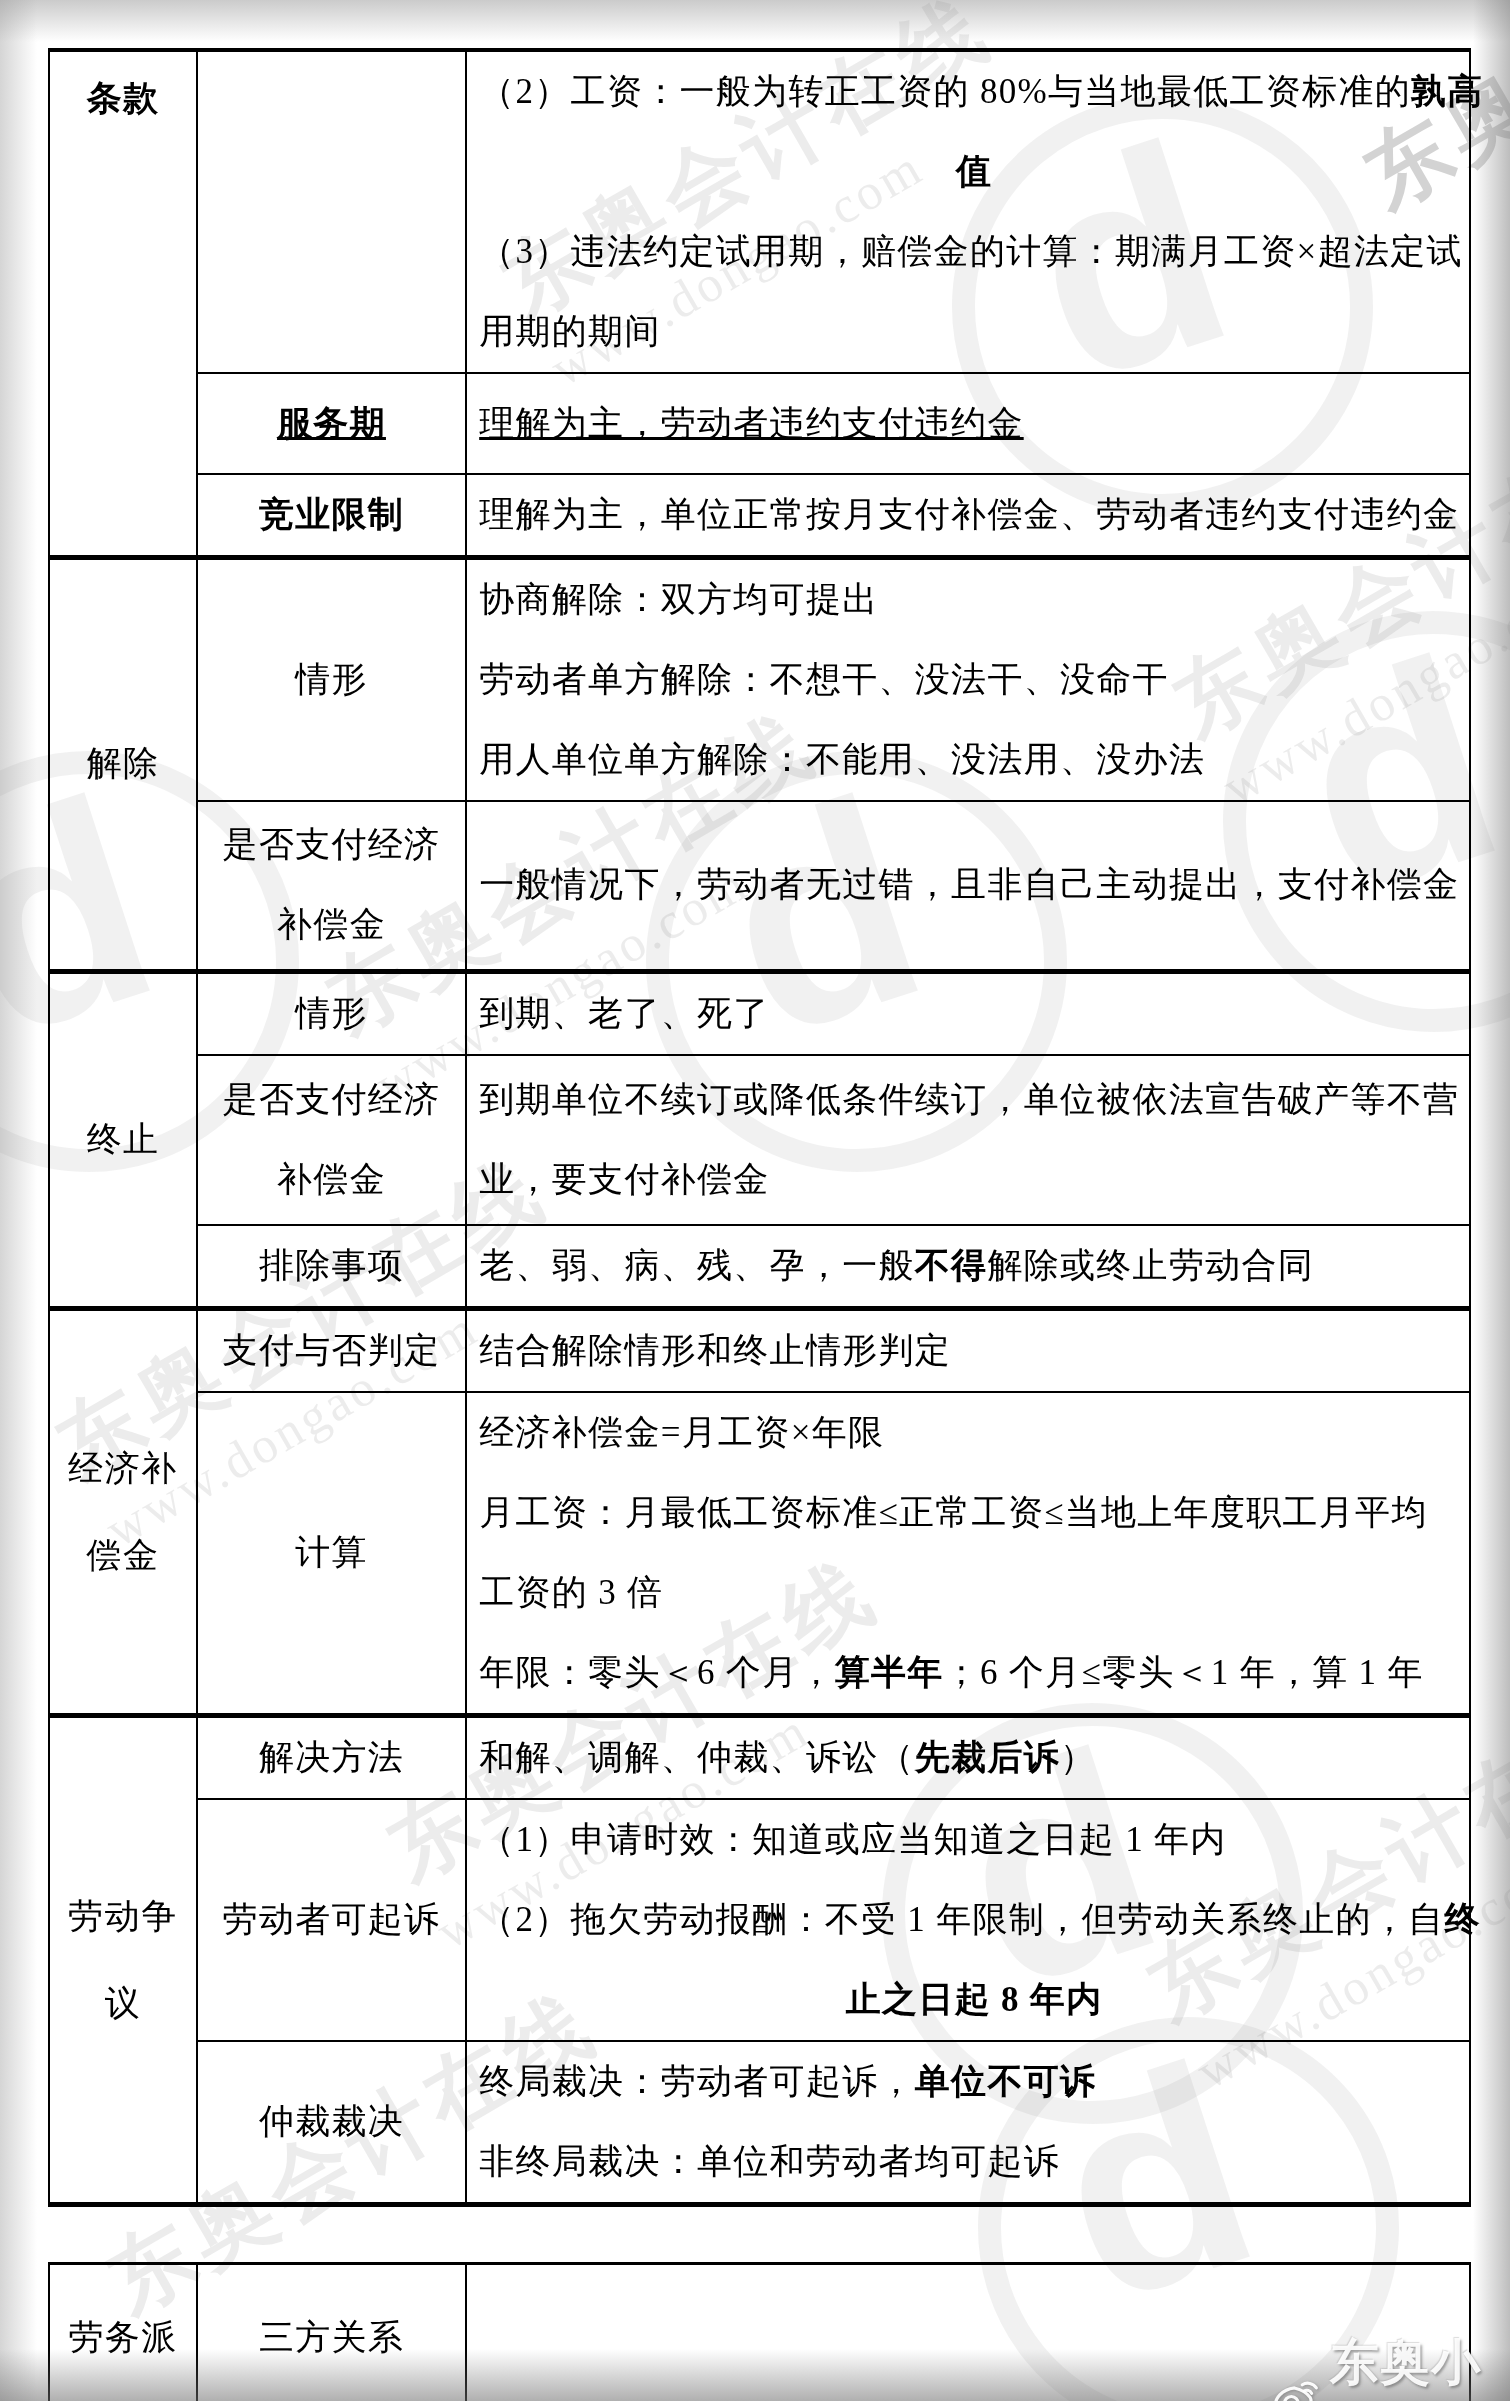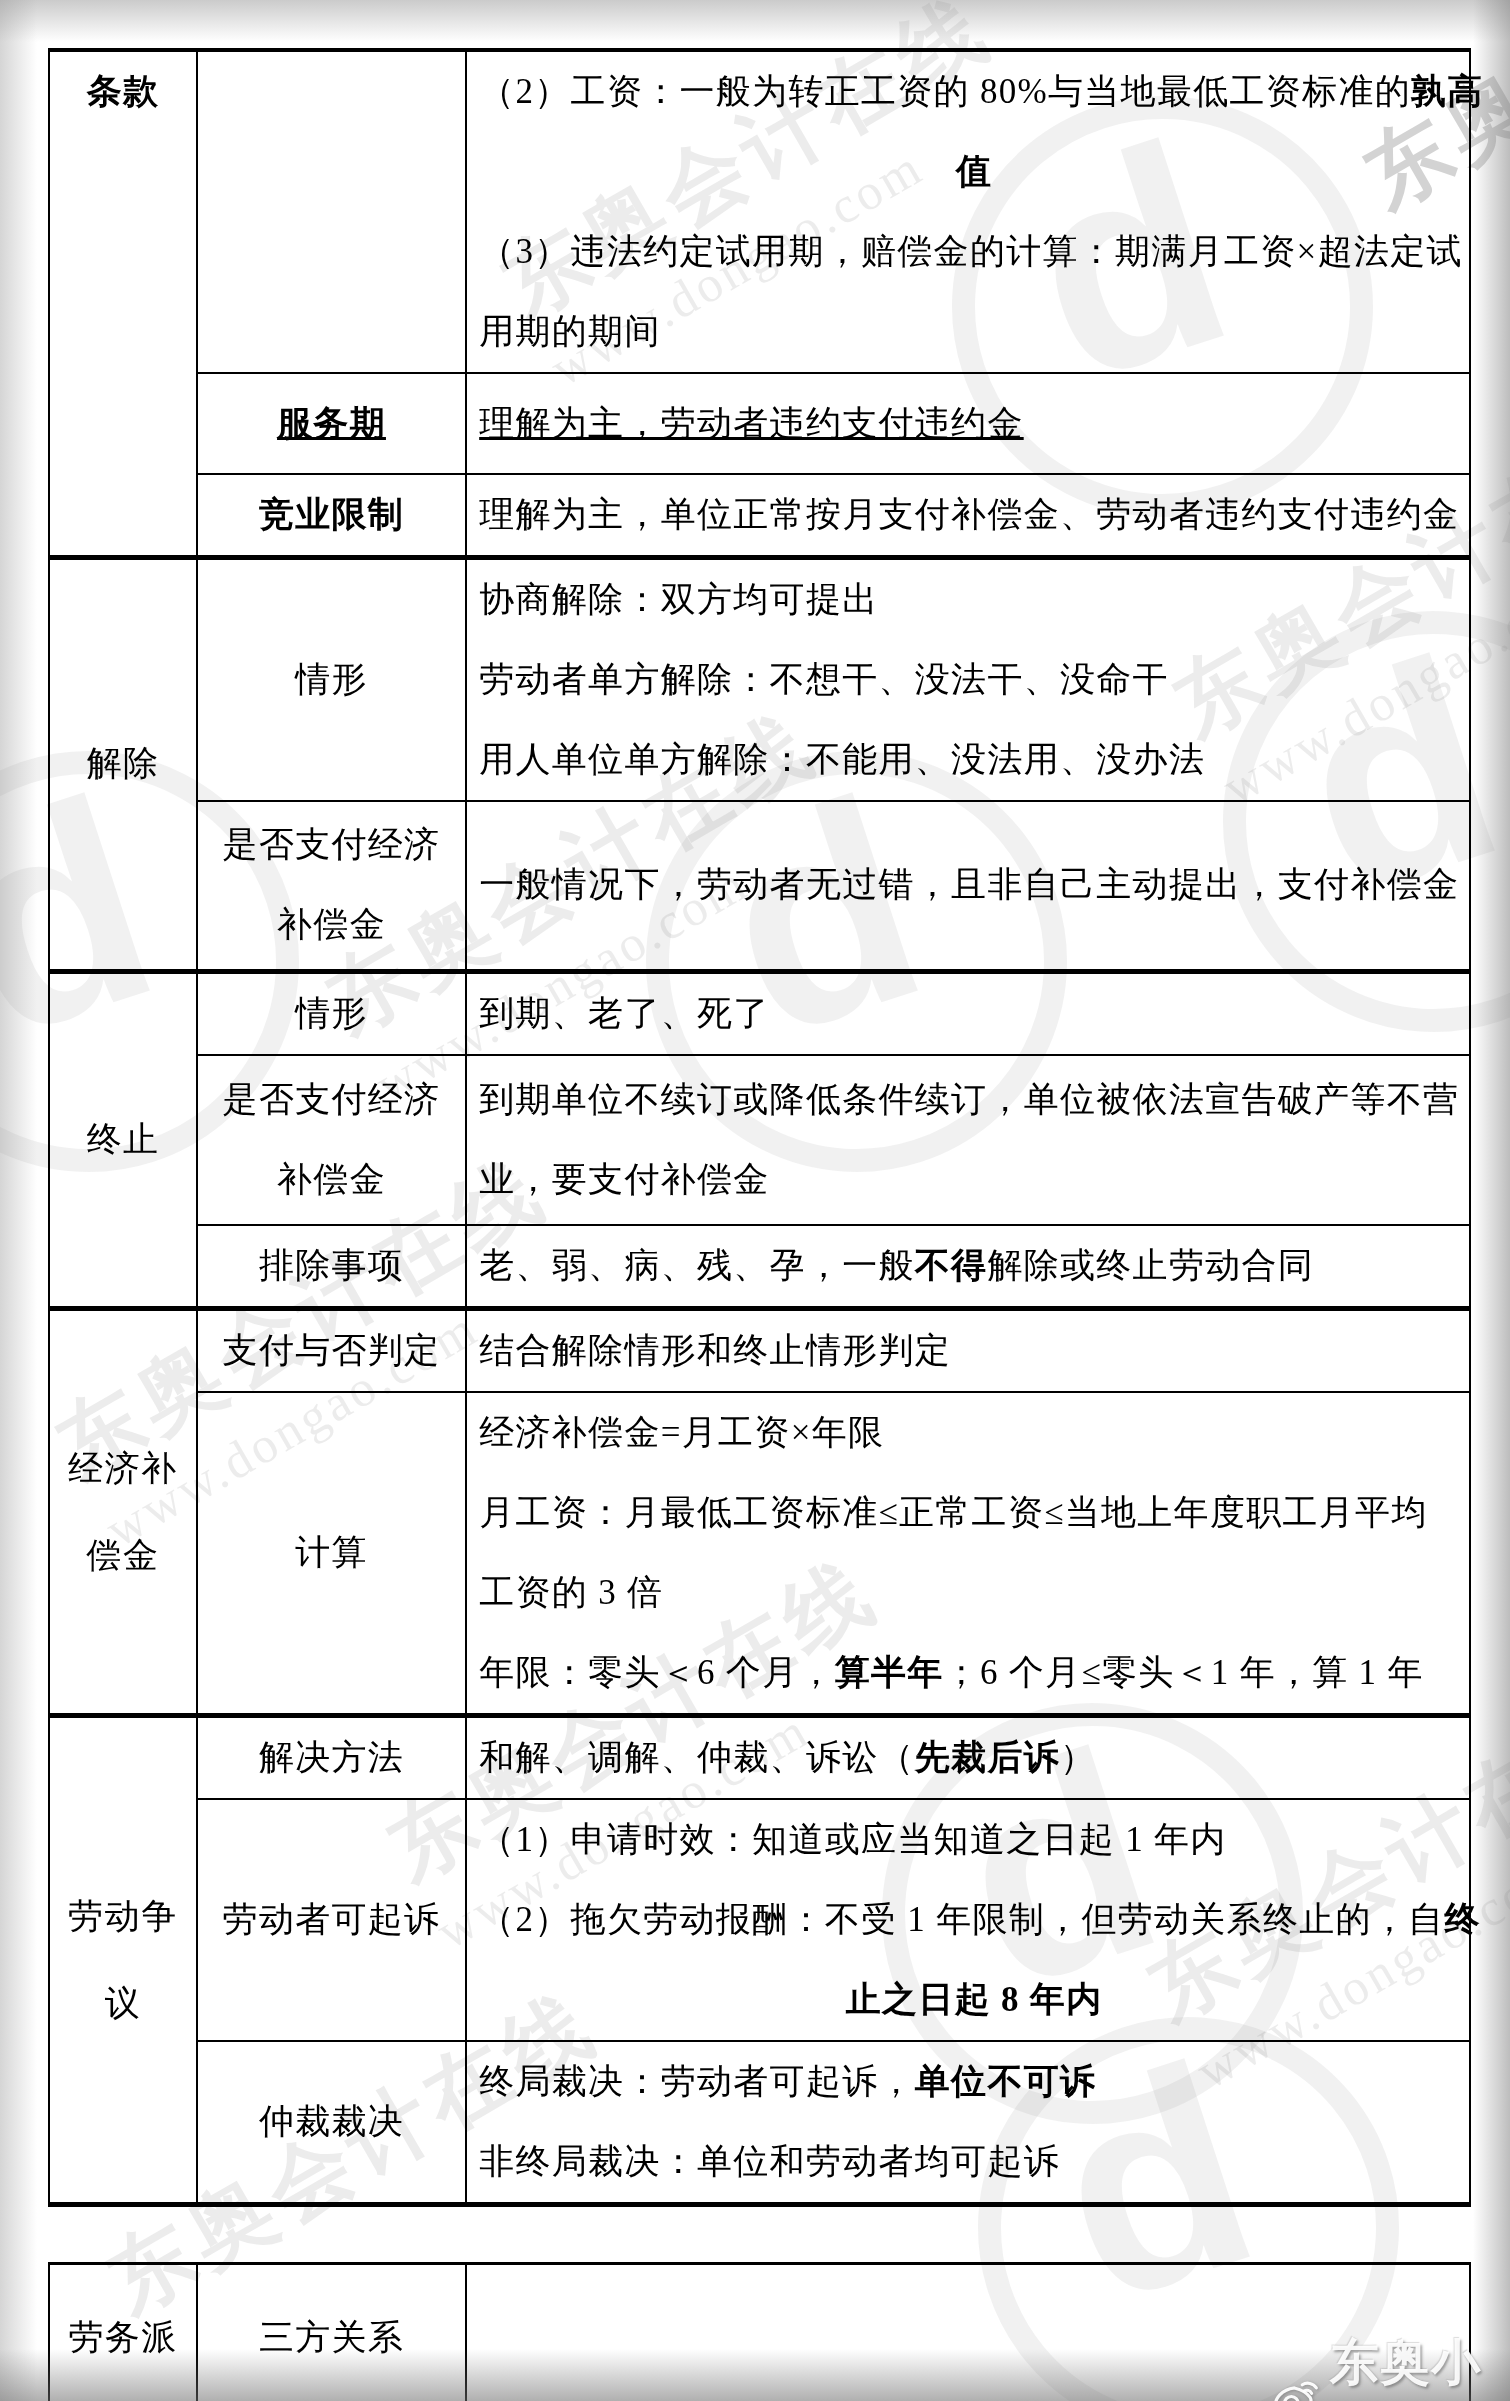--- a/index.html
+++ b/index.html
@@ -30,21 +30,21 @@
   .c3{width:1002px;text-align:left;}
   .bb>td{border-bottom-width:5.2px;}
   td.gthick{border-bottom-width:5.2px;}
   .bold{font-weight:bold;}
   .b{font-weight:bold;text-align:center;}
   .lines{display:flex;flex-direction:column;justify-content:center;height:100%;}
   .ln{line-height:80px;white-space:nowrap;letter-spacing:1.3px;}
   .c3 .ln{padding-left:12.2px;}
   .g-lines .ln{line-height:87px;letter-spacing:1.7px;}
   td.top-align{vertical-align:top;}
-  td.top-align .ln{line-height:56px;padding-top:12px;}
+  td.top-align .ln{line-height:56px;padding-top:19px;}
   .hcell{text-align:center;letter-spacing:1.7px;}
   
   .heading2{position:absolute;z-index:2;left:51px;top:2181px;height:63px;line-height:63px;
     font-size:38px;font-weight:bold;letter-spacing:1.7px;}
   
   .edge{position:absolute;z-index:40;pointer-events:none;}
   .edge.top{left:0;top:0;width:1511px;height:42px;
     background:linear-gradient(to bottom,rgba(140,140,140,0.45),rgba(140,140,140,0.0));}
   .edge.left{left:0;top:0;width:37px;height:2401px;
     background:linear-gradient(to right,rgba(150,150,150,0.40),rgba(150,150,150,0.0));}

